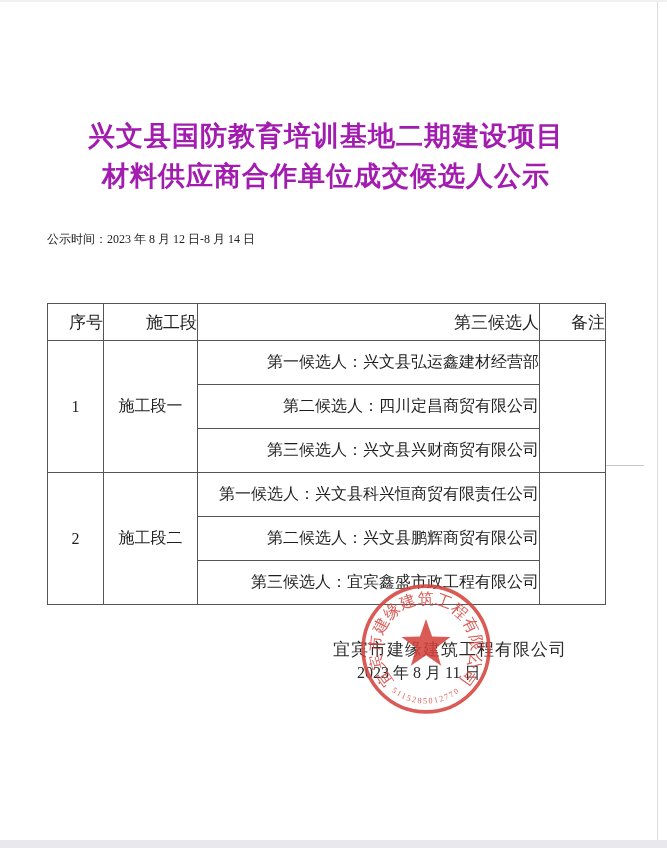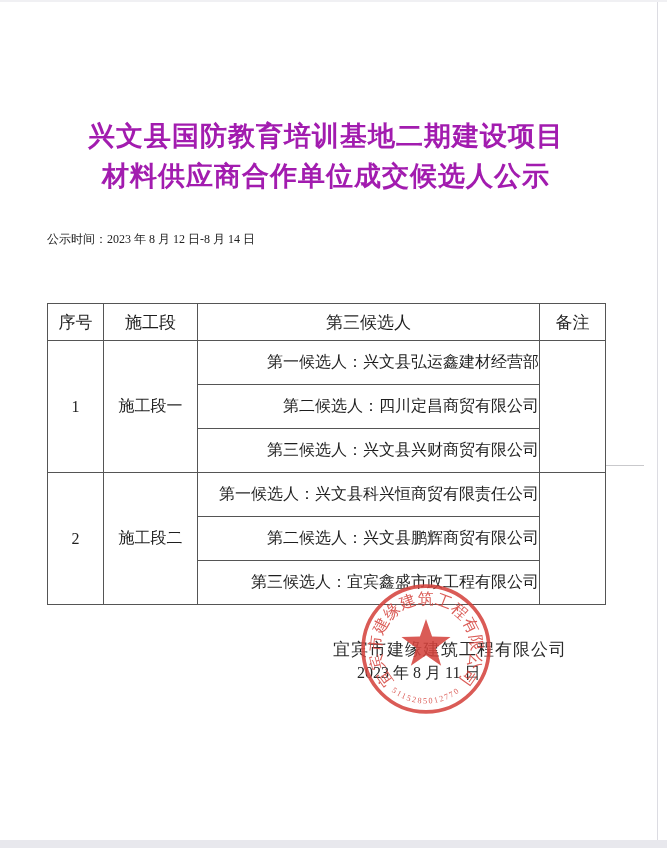--- a/index.html
+++ b/index.html
@@ -51,21 +51,21 @@
   table.candidates th, table.candidates td {
     border: 1px solid #555;
     padding: 0;
     overflow: hidden;
     white-space: nowrap;
   }
   table.candidates th {
     height: 36px;
     font-weight: normal;
     font-size: 17px;
-    text-align: center;
+    text-align: right;
   }
   td.cell-candidate {
     height: 43px;
     text-align: right;
     padding-left: 2px;
   }
   td.cell-index { text-align: center; }
   td.cell-section { text-align: center; padding-left: 6px; }
   td.cell-remark { }
   .artifact-line {

